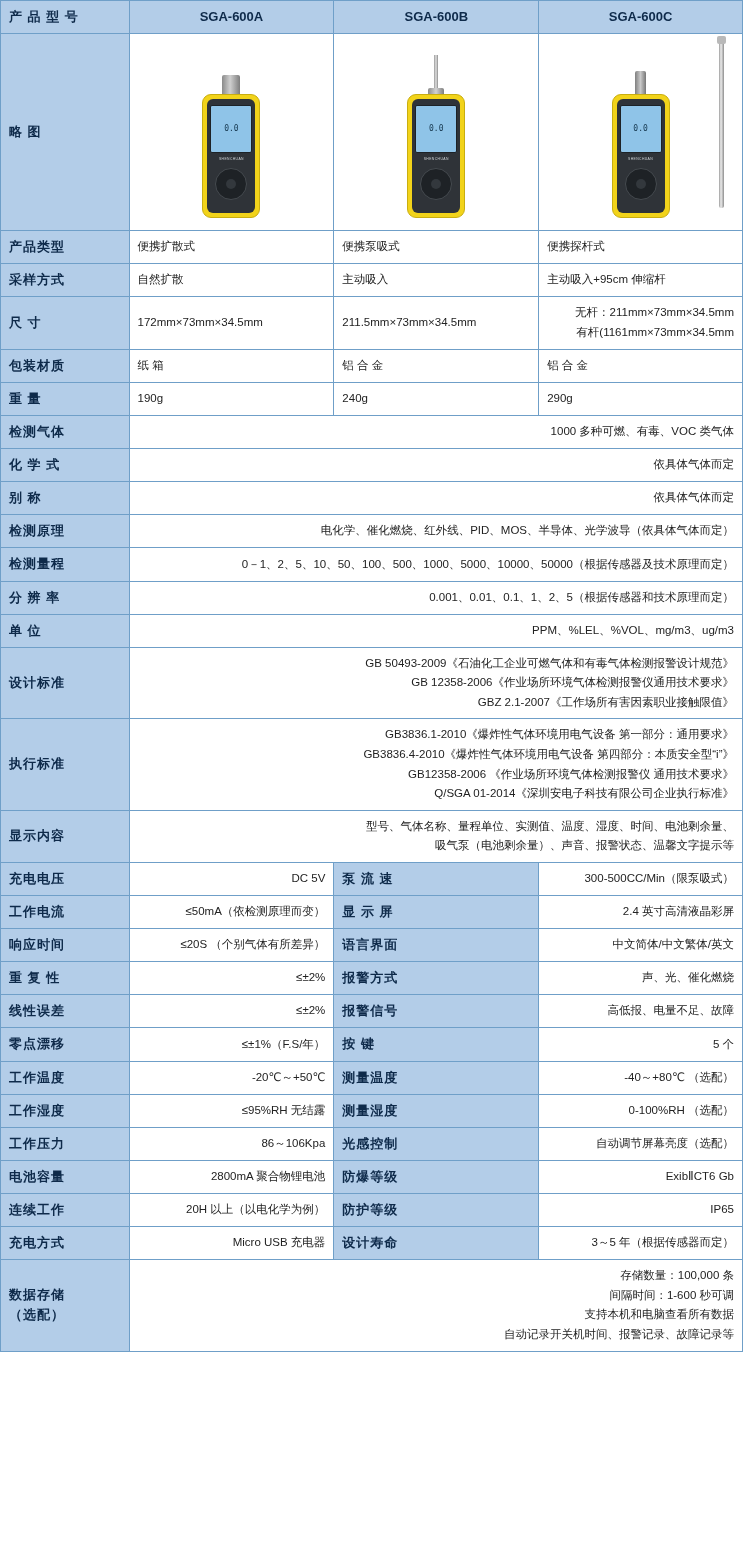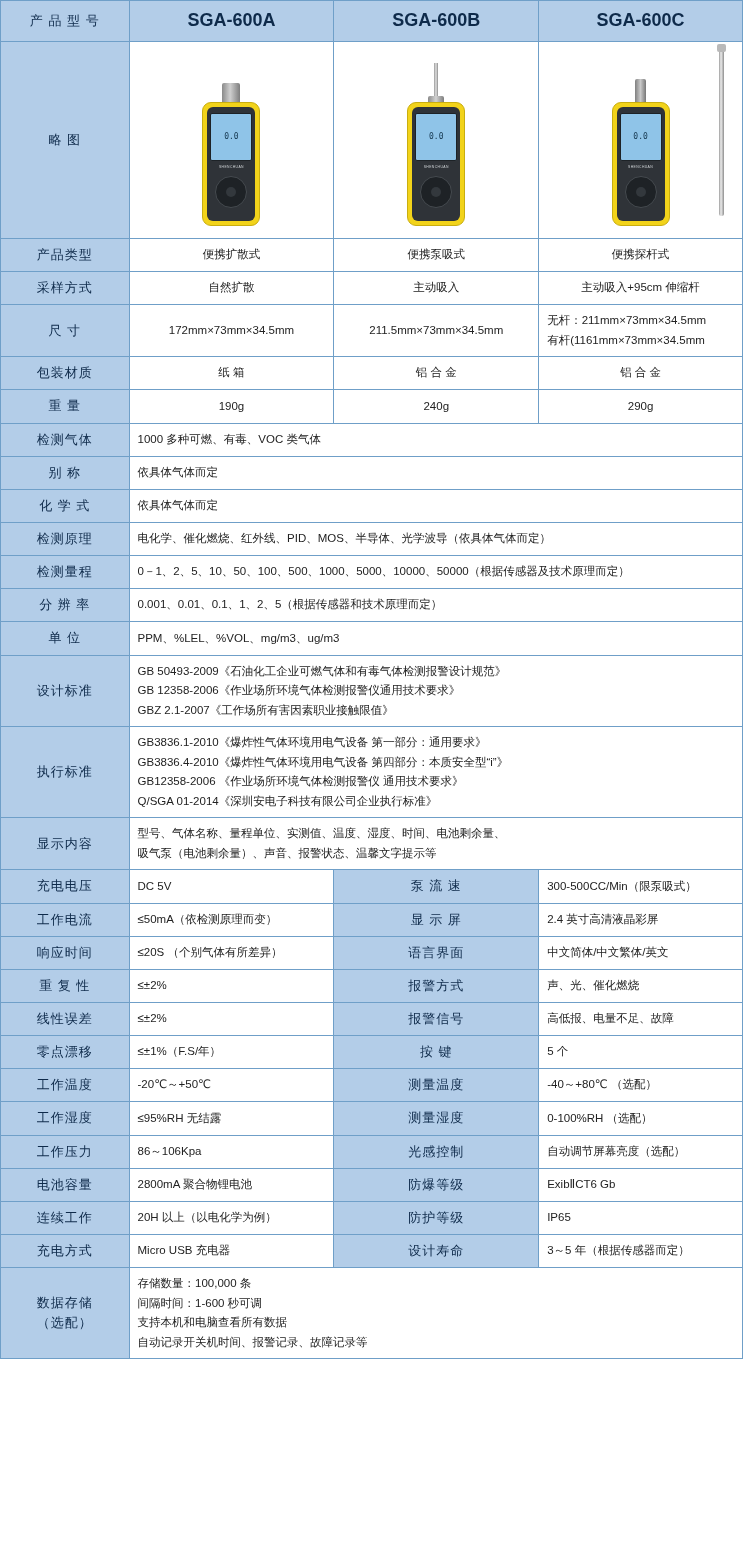--- a/index.html
+++ b/index.html
@@ -18,39 +18,38 @@
   }
   td{
     border:1px solid #6f9fc8;
     padding:6px 8px;
     vertical-align:middle;
     line-height:1.55;
     word-break:break-word;
   }
   .lbl{
     background:#b3cde8;
-    font-weight:normal;
-    text-align:center;
+    font-weight:bold;
     color:#0e2a4a;
     font-size:13px;
     letter-spacing:1px;
   }
   .val{
     background:#ffffff;
-    text-align:left;
+    text-align:right;
     color:#222;
     font-size:11.5px;
   }
-  .val.center{text-align:center;}
+  .val.center{text-align:left;}
   .hdr{
     background:#b3cde8;
     text-align:center;
     font-weight:bold;
     color:#0e2a4a;
-    font-size:18px;
+    font-size:13px;
   }
   .img-cell{
     background:#ffffff;
     text-align:center;
     height:196px;
     padding:0;
   }
   .col-lbl{width:128px;}
   .col-a{width:204px;}
   .col-b{width:204px;}
@@ -279,25 +278,25 @@
       <td class="val center">190g</td>
       <td class="val center">240g</td>
       <td class="val center">290g</td>
     </tr>
 
     <tr>
       <td class="lbl">检测气体</td>
       <td class="val" colspan="3">1000 多种可燃、有毒、VOC 类气体</td>
     </tr>
     <tr>
+      <td class="lbl">化 学 式</td>
+      <td class="val" colspan="3">依具体气体而定</td>
+    </tr>
+    <tr>
       <td class="lbl">别   称</td>
-      <td class="val" colspan="3">依具体气体而定</td>
-    </tr>
-    <tr>
-      <td class="lbl">化 学 式</td>
       <td class="val" colspan="3">依具体气体而定</td>
     </tr>
     <tr>
       <td class="lbl">检测原理</td>
       <td class="val" colspan="3">电化学、催化燃烧、红外线、PID、MOS、半导体、光学波导（依具体气体而定）</td>
     </tr>
     <tr>
       <td class="lbl">检测量程</td>
       <td class="val" colspan="3">0－1、2、5、10、50、100、500、1000、5000、10000、50000（根据传感器及技术原理而定）</td>
     </tr>

